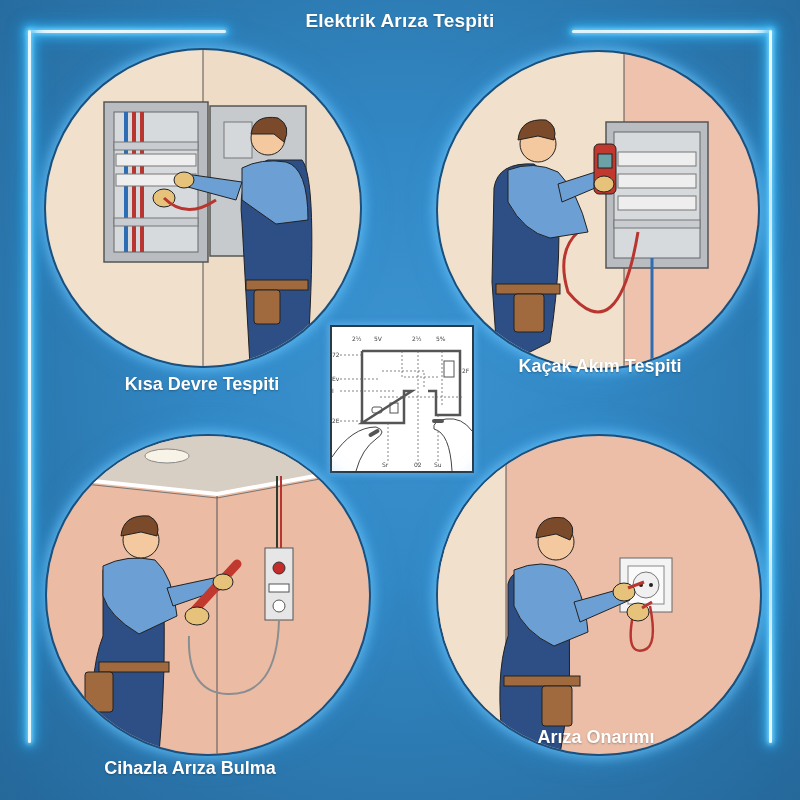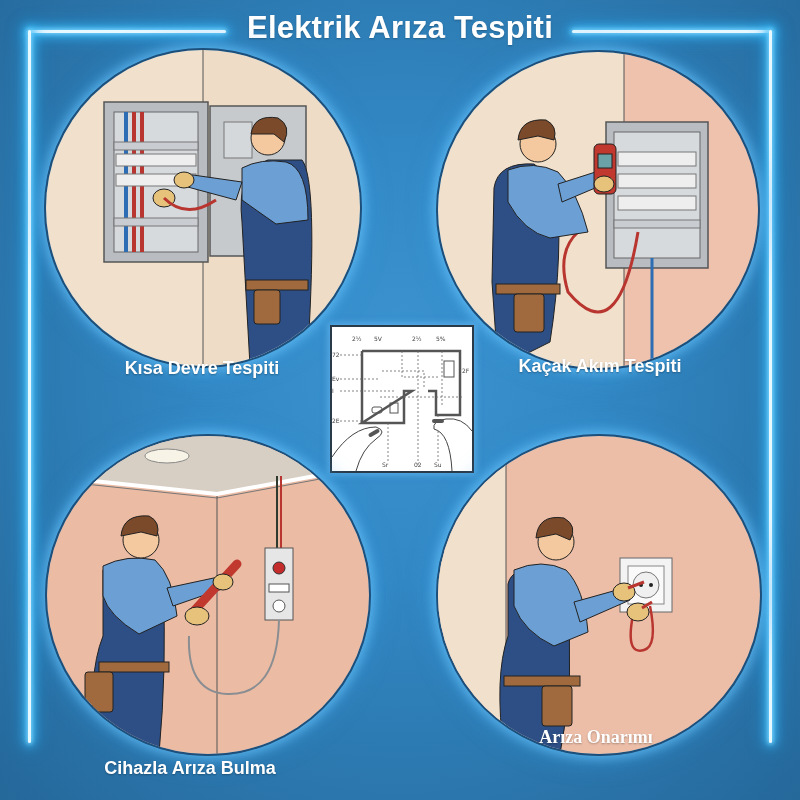--- a/index.html
+++ b/index.html
@@ -8,21 +8,21 @@
       background: radial-gradient(ellipse at 50% 45%, #3b93d0 0%, #3288c4 35%, #2a74aa 75%, #25689a 100%);
       font-family: "Liberation Sans", sans-serif;
     }
     .neon {
       position: absolute; background: #e8f8ff;
       box-shadow: 0 0 4px 1px #7fd6ff, 0 0 10px 3px #3cb8f5, 0 0 18px 5px rgba(40,170,240,0.45);
       border-radius: 2px;
     }
     .title {
       position: absolute; left: 225px; width: 350px; top: 10px; text-align: center;
-      color: #ffffff; font-weight: bold; font-size: 31px; letter-spacing: 0.2px;
+      color: #ffffff; font-weight: bold; font-size: 19px; letter-spacing: 0.2px;
       text-shadow: 0 1px 2px rgba(0,0,0,0.25);
     }
     .panel {
       position: absolute; border-radius: 50%; overflow: hidden;
       border: 2px solid #1d4f7a;
       box-shadow: 0 0 10px 4px rgba(110,200,255,0.55), 0 0 22px 8px rgba(60,160,230,0.35);
     }
     .panel svg { width: 100%; height: 100%; display: block; }
     .caption {
       position: absolute; color: #ffffff; font-weight: bold; font-size: 18px;
@@ -69,21 +69,21 @@
     <path d="M196 132 L140 124 L138 136 L190 150 Z" fill="#6c9fd4" stroke="#222"></path>
     <circle cx="222" cy="88" r="17" fill="#f4c9a0" stroke="#222"></circle>
     <path d="M205 84 Q208 64 232 68 Q246 76 238 92 L228 84 Z" fill="#7a4a2a" stroke="#222"></path>
     <ellipse cx="138" cy="130" rx="10" ry="8" fill="#e7c27a" stroke="#222"></ellipse>
     <ellipse cx="118" cy="148" rx="11" ry="9" fill="#e7c27a" stroke="#222"></ellipse>
     <path d="M118 148 Q140 170 170 150" stroke="#b8362f" stroke-width="3" fill="none"></path>
     <rect x="200" y="230" width="62" height="10" fill="#a06a3e" stroke="#222"></rect>
     <rect x="208" y="240" width="26" height="34" rx="3" fill="#a06a3e" stroke="#222"></rect>
   </svg>
 </div>
-<div class="caption" style="left:42px; top:358px;">Kısa Devre Tespiti</div>
+<div class="caption" style="left:42px; top:374px;">Kısa Devre Tespiti</div>
 
 <div class="panel" style="left:436px; top:50px; width:320px; height:316px;">
   <svg viewBox="0 0 320 316">
     <rect x="0" y="0" width="186" height="316" fill="#f1e0cb"></rect>
     <rect x="186" y="0" width="134" height="316" fill="#eec2ac"></rect>
     <line x1="186" y1="0" x2="186" y2="316" stroke="#555" stroke-width="1"></line>
 
     <rect x="168" y="70" width="102" height="146" fill="#b9bdc2" stroke="#555" stroke-width="1.5"></rect>
     <rect x="176" y="80" width="86" height="126" fill="#d7dadd" stroke="#666"></rect>
     <rect x="180" y="100" width="78" height="14" fill="#eee" stroke="#777"></rect>
@@ -197,13 +197,13 @@
     <circle cx="118" cy="106" r="18" fill="#f4c9a0" stroke="#222"></circle>
     <path d="M98 102 Q100 78 126 82 Q140 90 132 104 L118 98 Z" fill="#7a4a2a" stroke="#222"></path>
     <ellipse cx="186" cy="156" rx="11" ry="9" fill="#e7c27a" stroke="#222"></ellipse>
     <ellipse cx="200" cy="176" rx="11" ry="9" fill="#e7c27a" stroke="#222"></ellipse>
     <path d="M190 152 L206 146" stroke="#b8362f" stroke-width="3"></path>
     <path d="M204 172 L214 166" stroke="#b8362f" stroke-width="3"></path>
     <rect x="66" y="240" width="76" height="10" fill="#a06a3e" stroke="#222"></rect>
     <rect x="104" y="250" width="30" height="40" rx="3" fill="#a06a3e" stroke="#222"></rect>
   </svg>
 </div>
-<div class="caption" style="left:436px; top:727px;font-family:Liberation Serif, serif;">Arıza Onarımı</div>
+<div class="caption" style="left:436px; top:727px;">Arıza Onarımı</div>
 
 </body></html>

